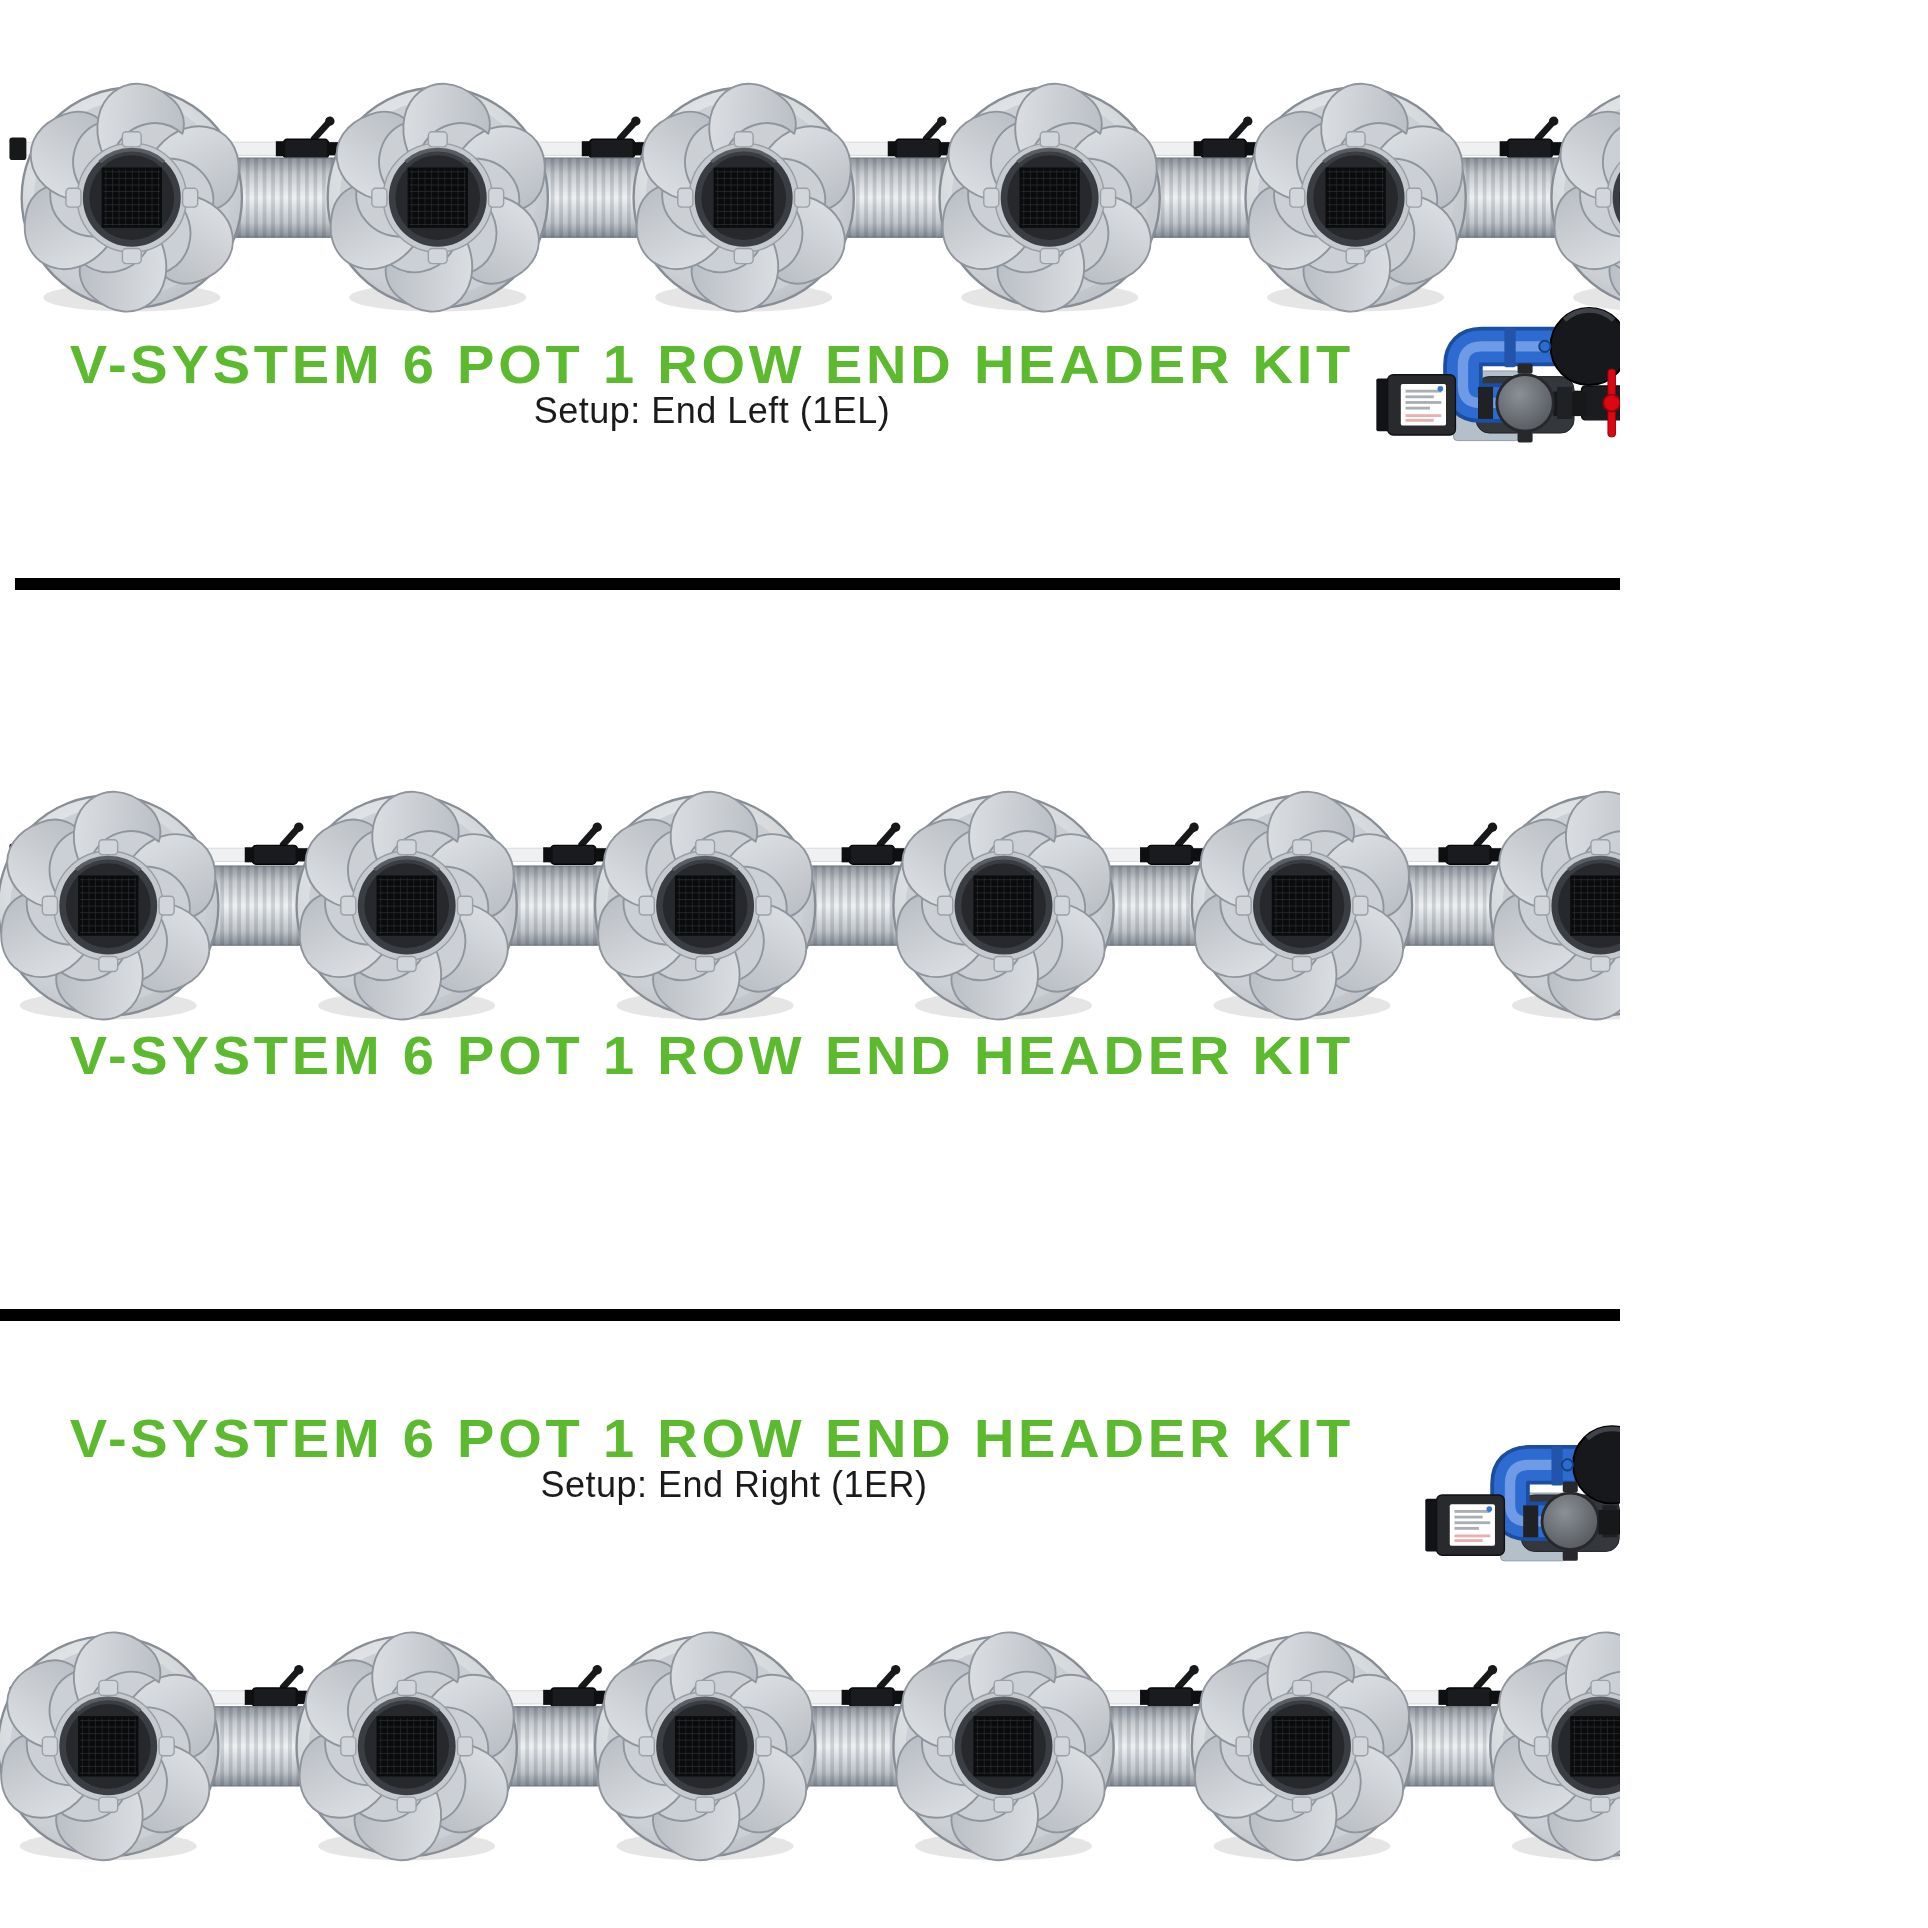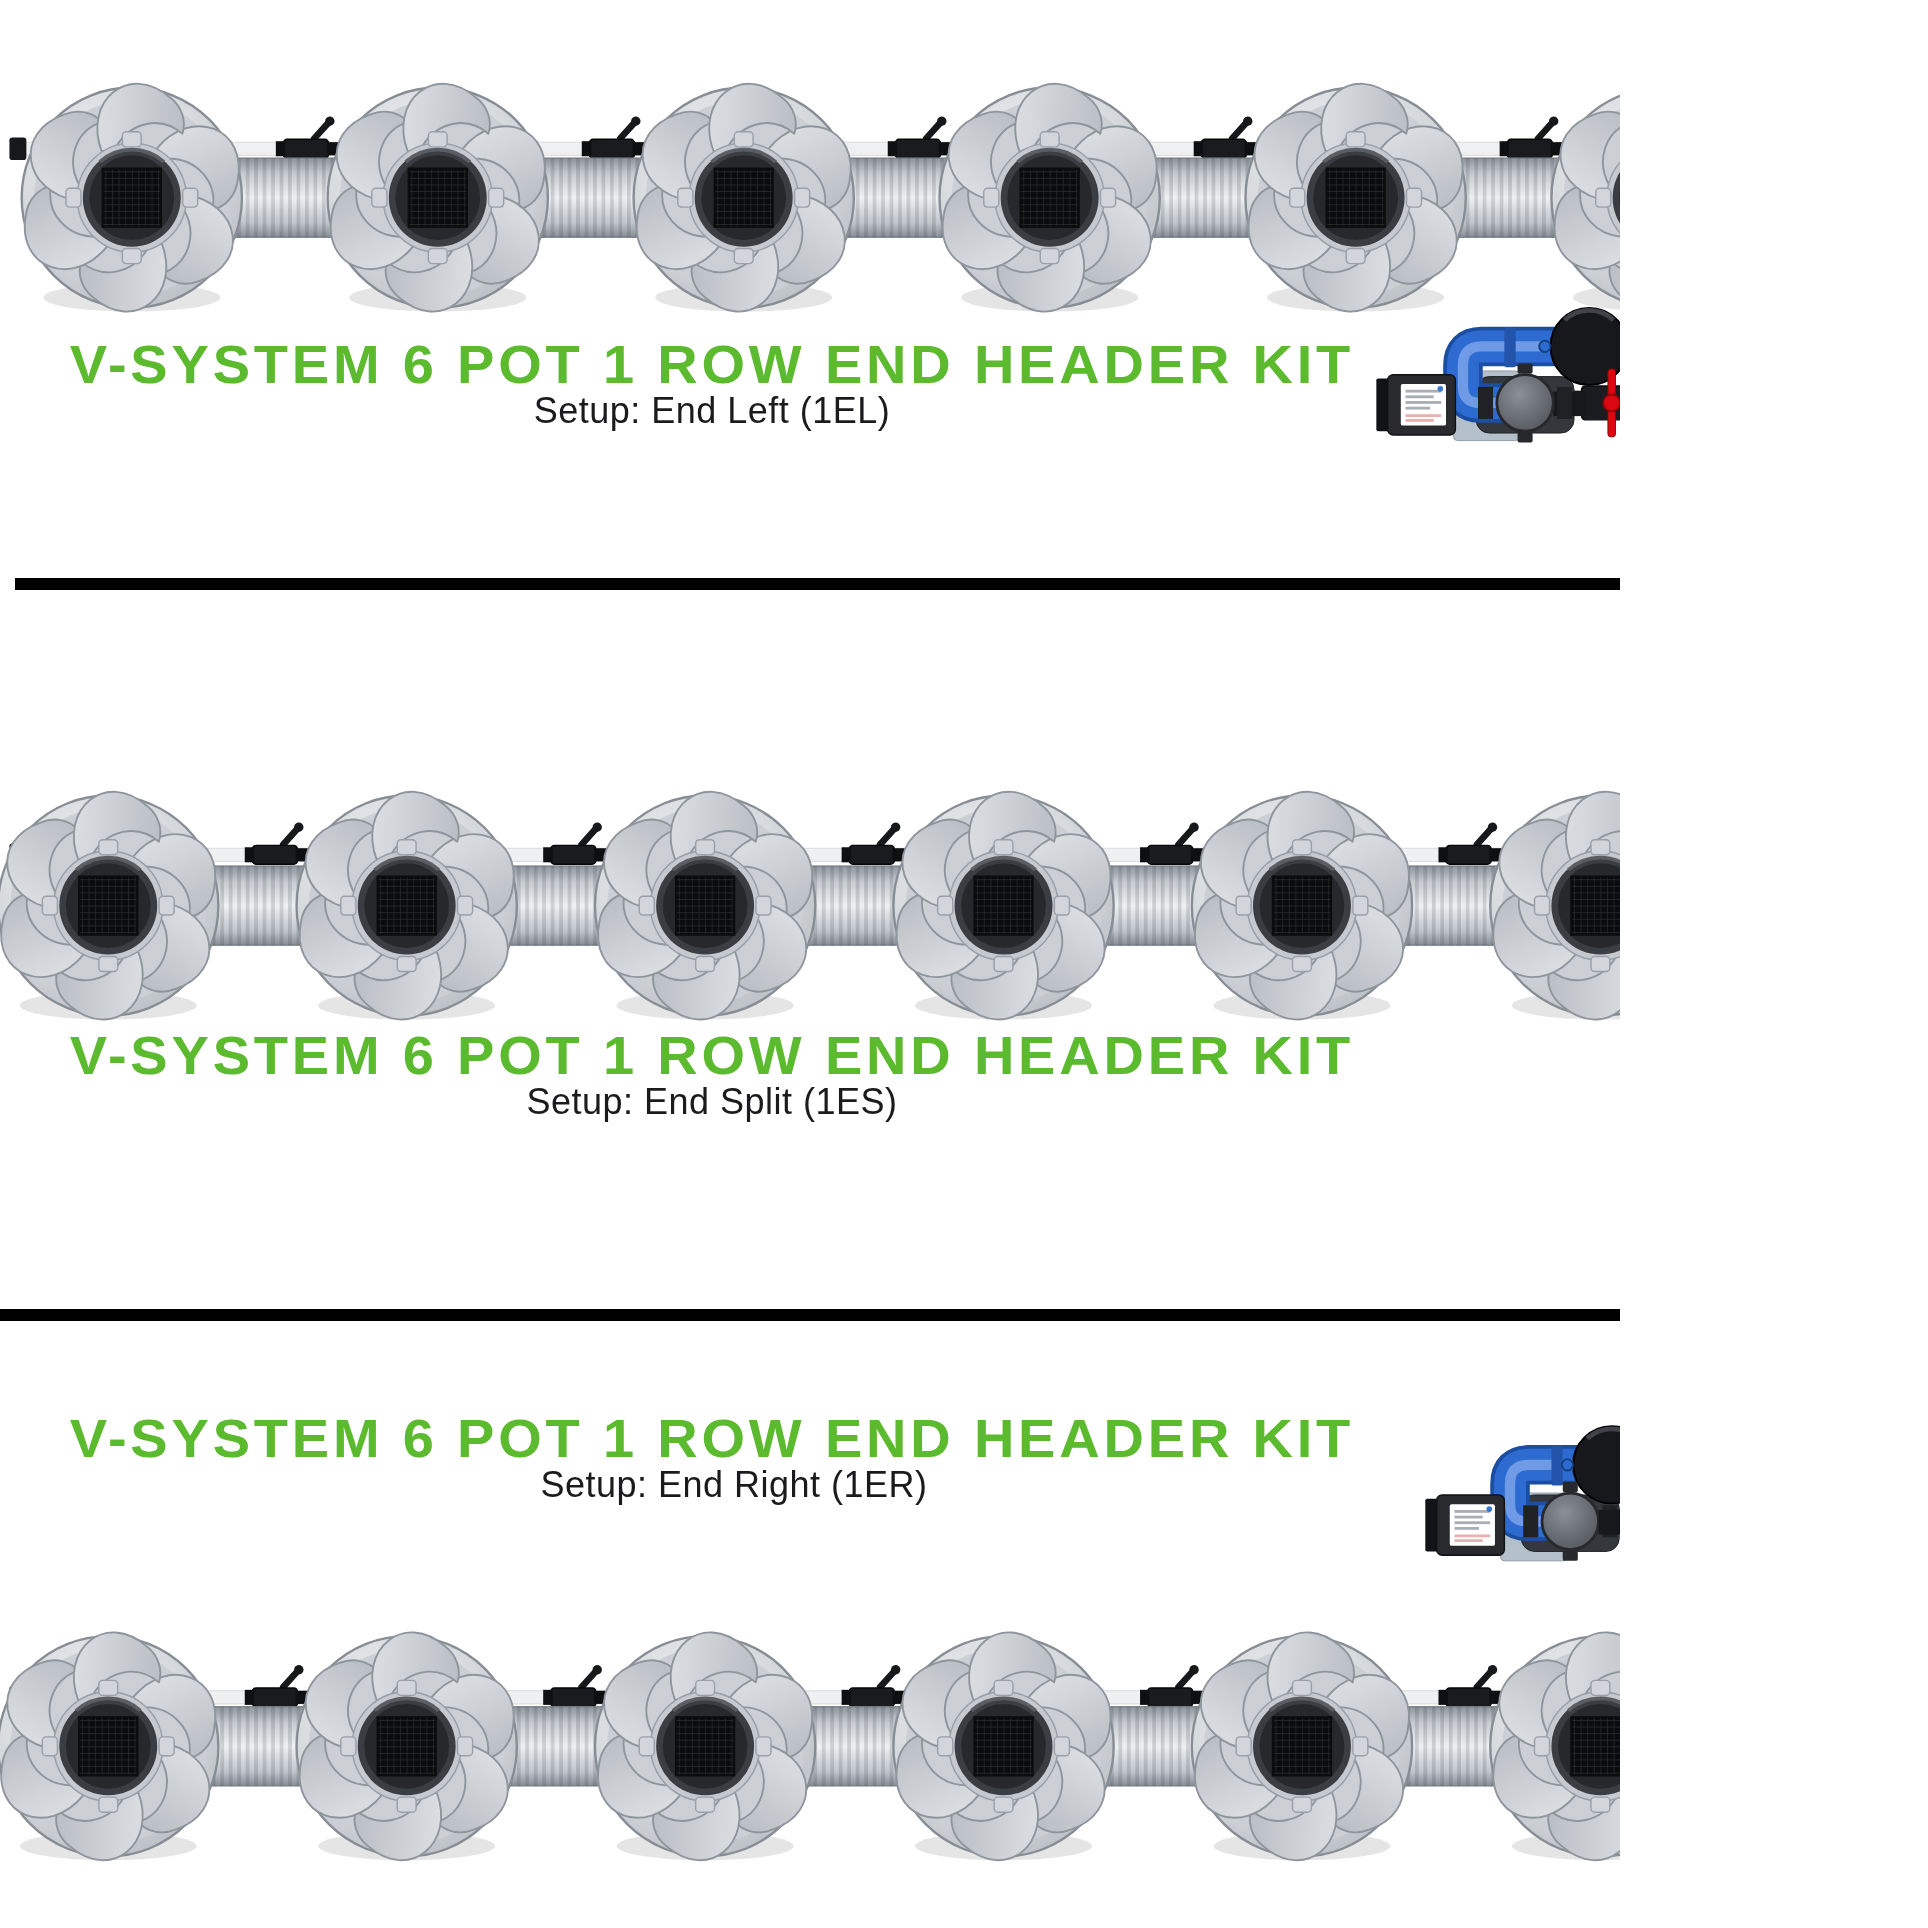--- a/index.html
+++ b/index.html
@@ -446,21 +446,20 @@
 
 <div class="divider" style="left: 15px; top: 578px; width: 1913px; background: rgb(0, 0, 0);"></div>
 <div class="divider" style="left: 0px; top: 1309px; width: 1911px; background: rgb(0, 0, 0);"></div>
 
 <div class="title-block" style="top:337px;">
   <div class="panel-title" style="color: rgb(92, 186, 46);">V-SYSTEM 6 POT 1 ROW END HEADER KIT</div>
   <div class="panel-subtitle" style="color: rgb(27, 27, 29);">Setup: End Left (1EL)</div>
 </div>
 <div class="title-block" style="top:1028px;">
   <div class="panel-title" style="color: rgb(92, 186, 46);">V-SYSTEM 6 POT 1 ROW END HEADER KIT</div>
-  <div class="panel-subtitle" style="color: rgb(27, 27, 29);">Setup: End Split (1ES)</div>
 </div>
 <div class="title-block" style="top:1411px;">
   <div class="panel-title" style="color: rgb(92, 186, 46);">V-SYSTEM 6 POT 1 ROW END HEADER KIT</div>
   <div class="panel-subtitle" style="color: rgb(27, 27, 29); padding-left: 44px;">Setup: End Right (1ER)</div>
 </div>
 
 </div>
 
 
 </body></html>

